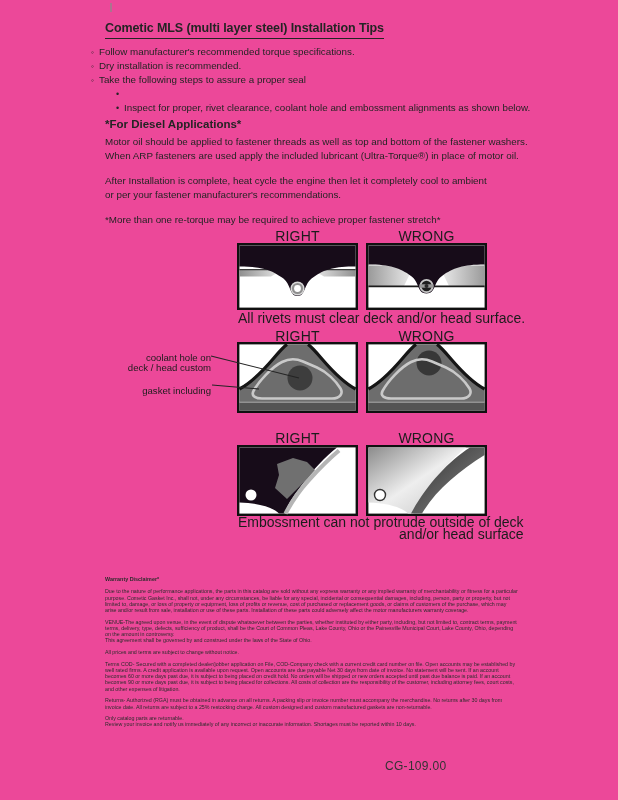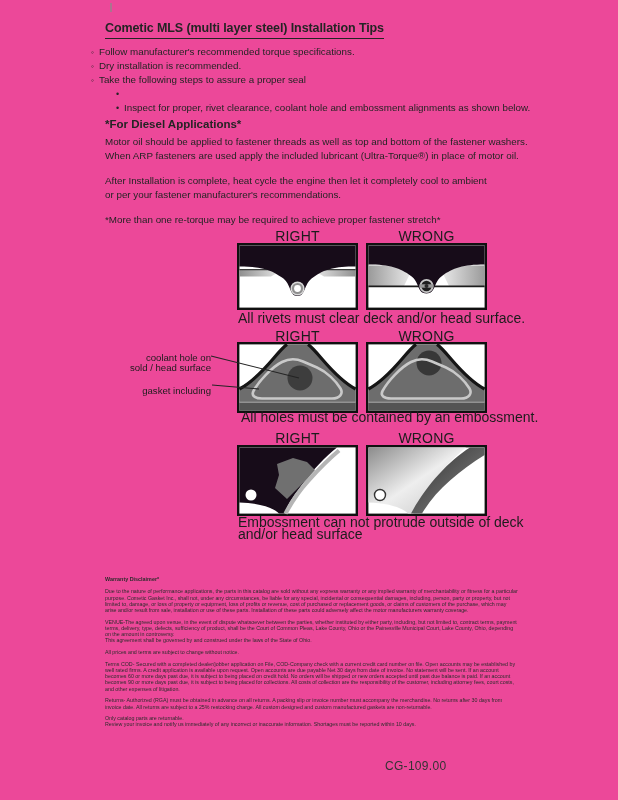--- a/index.html
+++ b/index.html
@@ -146,21 +146,21 @@
     </svg>
   </div>
 
   <div class="caption" style="left:238px; top:313px;">All rivets must clear deck and/or head surface.</div>
 
   <div class="rw-label" style="left:237px; top:328px;">RIGHT</div>
   <div class="rw-label" style="left:366px; top:328px;">WRONG</div>
 
   <div class="side-label" style="top:347px;">
     <div>coolant hole on</div>
-    <div>sold / head surface</div>
+    <div>deck / head custom</div>
   </div>
   <div class="side-label" style="top:380px;">gasket including</div>
 
   <div class="dbox" style="left:237px; top:342px;">
     <svg width="121" height="71" viewBox="0 0 121 71">
       <rect x="1.2" y="1.2" width="118.6" height="68.6" fill="#ffffff" stroke="#101010" stroke-width="2.4"></rect>
       <path d="M2.4,68.6 V46 C10,42 22,32 34,18 C41,10 46,4 49,2.4 H72 C75,4 80,10 87,18 C99,32 111,42 118.6,46 V68.6 Z" fill="#6d6d6d"></path>
       <path d="M2.4,47 C12,42 24,31 36,17 C42,10 47,4.5 50,2.4" fill="none" stroke="#161616" stroke-width="3.2"></path>
       <path d="M118.6,47 C109,42 97,31 85,17 C79,10 74,4.5 71,2.4" fill="none" stroke="#161616" stroke-width="3.2"></path>
       <rect x="2.4" y="60.5" width="116.2" height="8.1" fill="#545454"></rect>
@@ -181,21 +181,20 @@
       <circle cx="63" cy="21" r="12.5" fill="#373737"></circle>
       <path d="M25,56.5 C18,56.5 14,53.5 16.5,49 C22,39 35,25 45,20 C52,16.5 59,16.5 66,19.5 L80,25.5 C90,30 99,39 103.5,46.5 C106.5,51.5 103,56.5 95,56.5 Z" fill="none" stroke="#c9c9c9" stroke-width="2.6" stroke-linejoin="round"></path>
     </svg>
   </div>
 
   <svg class="leader-svg" width="95" height="46" viewBox="0 0 95 46">
     <line x1="2" y1="7" x2="90" y2="29" stroke="#242424" stroke-width="1.1"></line>
     <line x1="3" y1="36" x2="50" y2="40" stroke="#242424" stroke-width="1.1"></line>
   </svg>
 
-  <div class="caption" style="left:241px; top:412px;">All holes must be contained by an embossment.</div>
 
   <div class="rw-label" style="left:237px; top:430px;">RIGHT</div>
   <div class="rw-label" style="left:366px; top:430px;">WRONG</div>
 
   <div class="dbox" style="left:237px; top:445px;">
     <svg width="121" height="71" viewBox="0 0 121 71">
       <rect x="1.2" y="1.2" width="118.6" height="68.6" fill="#ffffff" stroke="#101010" stroke-width="2.4"></rect>
       <path d="M2.4,2.4 H100 C90,10 74,26 62,44 C55,53 50,61 47.5,68.6 L42,68.6 C36,62.5 22,58 2.4,57.5 Z" fill="#170c19"></path>
       <path d="M48.5,68.6 C53,60 61,47 71,36 C81,25 93,13 102,5.5" fill="none" stroke="#b5b5b5" stroke-width="4.2"></path>
       <path d="M40,19 L56,13 L70,17 L78,25 L70,34 L58,46 L50,54 L38,43 L42,30 Z" fill="#707070"></path>
@@ -216,21 +215,21 @@
             <stop offset="1" stop-color="#8a8a8a"></stop>
         </linearGradient>
       </defs>
       <rect x="1.2" y="1.2" width="118.6" height="68.6" fill="#ffffff" stroke="#101010" stroke-width="2.4"></rect>
       <path d="M2.4,2.4 H100 C90,10 74,26 62,44 C55,53 50,61 47.5,68.6 L42,68.6 C36,62.5 22,58 2.4,57.5 Z" fill="url(#g3)"></path>
       <path d="M104,2.4 H118.6 V10 C93,26 69,46 56,68.6 H45 C59,42 82,16 104,2.4 Z" fill="url(#g4)"></path>
       <circle cx="14" cy="50" r="5.5" fill="#ffffff" stroke="#333333" stroke-width="1.4"></circle>
     </svg>
   </div>
 
-  <div class="caption" style="left:238px; top:517px;">
+  <div class="caption" style="left:238px; top:517px;text-align:right;">
     <div>Embossment can not protrude outside of deck</div>
     <div>and/or head surface</div>
   </div>
 
   <div class="warranty">
     <div class="warranty-inner">
       <h3>Warranty Disclaimer*</h3>
       <p>Due to the nature of performance applications, the parts in this catalog are sold without any express warranty or any implied warranty of merchantability or fitness for a particular purpose.  Cometic Gasket Inc., shall not, under any circumstances, be liable for any special, incidental or consequential damages, including, person, party or property, but not limited to, damage, or loss of property or equipment, loss of profits or revenue, cost of purchased or replacement goods, or claims of customers of the purchase, which may arise and/or result from sale, installation or use of these parts.  Installation of these parts could adversely affect the motor manufacturers warranty coverage.</p>
       <p>VENUE-The agreed upon venue, in the event of dispute whatsoever between the parties, whether instituted by either party, including, but not limited to, contract terms, payment terms, delivery, type, defects, sufficiency of product, shall be the Court of Common Pleas, Lake County, Ohio or the Painesville Municipal Court, Lake County, Ohio, depending on the amount in controversy.
 This agreement shall be governed by and construed under the laws of the State of Ohio.</p>

